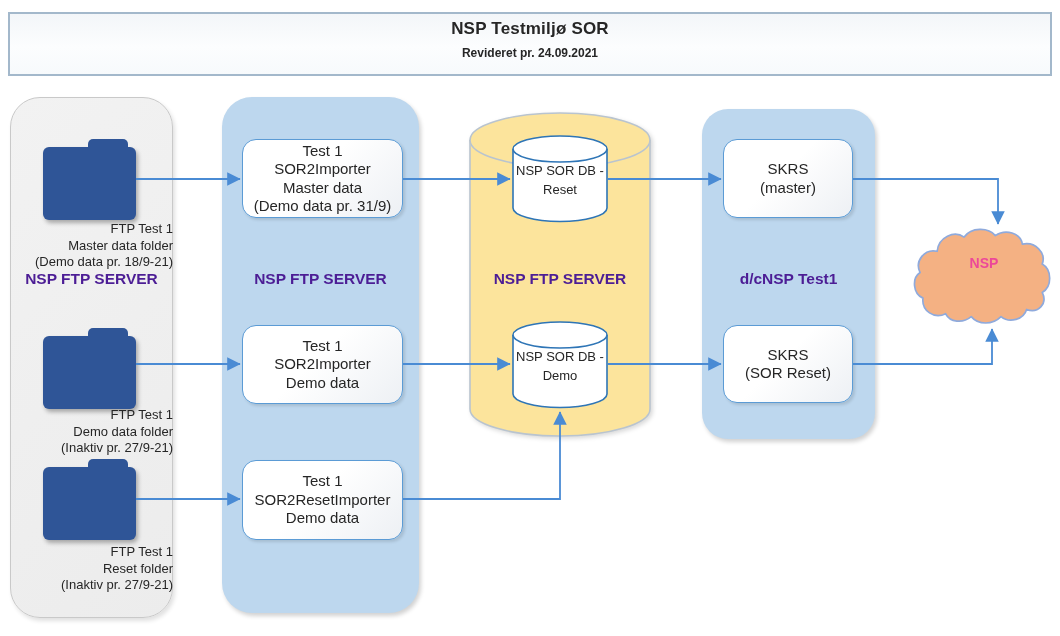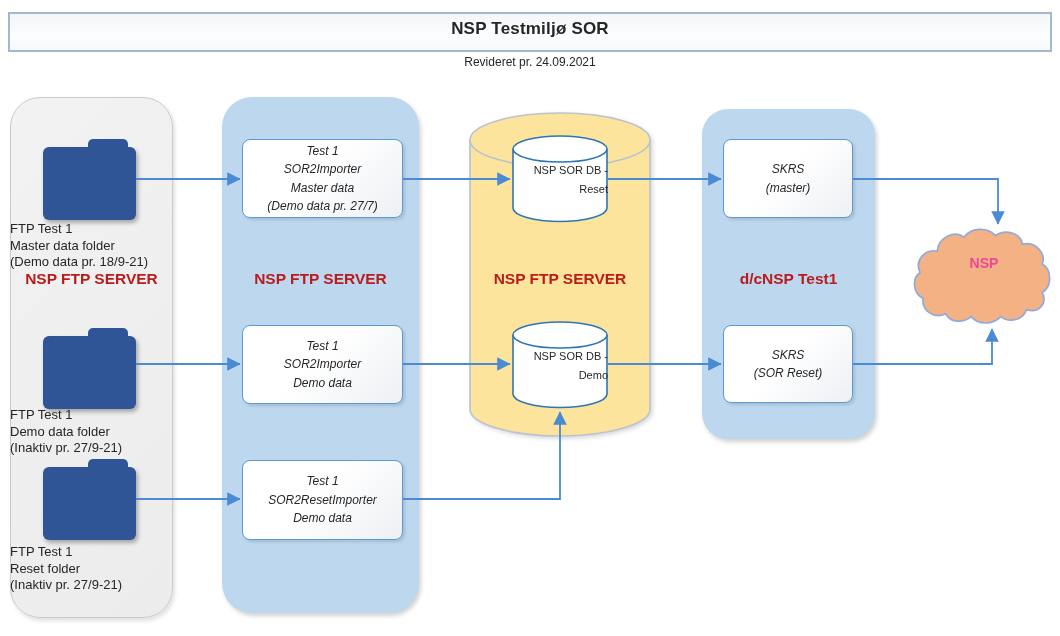--- a/index.html
+++ b/index.html
@@ -4,97 +4,96 @@
 <style>
   * { margin:0; padding:0; box-sizing:border-box; }
   html,body { background:#ffffff; }
   .canvas {
     position:relative; width:1060px; height:636px; overflow:hidden;
     background:#ffffff; font-family:"Liberation Sans", sans-serif; color:#262626;
   }
 
   
   .header {
-    position:absolute; left:8px; top:12px; width:1044px; height:40px;
+    position:absolute; left:8px; top:12px; width:1044px; height:64px;
     border:2px solid #a3b8cb;
     background:linear-gradient(180deg,#f3f6f9 0%,#fcfdfe 55%,#f7fafc 100%);
     text-align:center;
   }
   .header .title { font-size:17px; font-weight:bold; margin-top:5px; letter-spacing:.2px; }
-  .header .subtitle { font-size:12px; font-weight:normal; margin-top:16px; }
+  .header .subtitle { font-size:12px; font-weight:bold; margin-top:7px; }
 
   
   .panel { position:absolute; }
   .panel-gray {
     left:10px; top:97px; width:163px; height:521px; border-radius:30px;
     background:linear-gradient(135deg,#f2f2f2 0%,#ececec 100%);
     border:1px solid #c9c9c9; box-shadow:2px 3px 4px rgba(0,0,0,.12);
   }
   .panel-blue {
     background:#bdd7ee; box-shadow:2px 3px 4px rgba(0,0,0,.18);
   }
   .panel-importers { left:222px; top:97px; width:197px; height:516px; border-radius:30px; }
   .panel-dcnsp { left:702px; top:109px; width:173px; height:330px; border-radius:26px; }
 
   .big-cylinder { left:469px; top:112px; width:182px; height:326px;
     filter:drop-shadow(2px 2px 2px rgba(0,0,0,.15)); }
 
   
   .col-title {
-    position:absolute; text-align:center; font-weight:bold; font-size:15.5px; color:#b91c1c;
+    position:absolute; text-align:center; font-weight:bold; font-size:15.5px; color:#4c1d95;
   }
   .col-title.t1 { left:10px;  top:270px; width:163px; }
   .col-title.t2 { left:222px; top:270px; width:197px; }
   .col-title.t3 { left:469px; top:270px; width:182px; }
   .col-title.t4 { left:702px; top:270px; width:173px; }
 
   
   .folder {
     position:absolute; width:93px; height:73px; background:#2f5597;
     border-radius:6px; box-shadow:2px 3px 4px rgba(0,0,0,.3);
   }
   .folder::before {
     content:""; position:absolute; top:-8px; left:45px; width:40px; height:12px;
     background:#2f5597; border-radius:5px 5px 0 0;
   }
   .folder.f1 { left:43px; top:147px; }
   .folder.f2 { left:43px; top:336px; }
   .folder.f3 { left:43px; top:467px; }
 
   .folder-label {
-    position:absolute; left:10px; width:163px; text-align:left;
+    position:absolute; left:10px; width:163px; text-align:right;
     font-size:13px; line-height:16.5px;
   }
   .folder-label.l1 { top:221px; }
   .folder-label.l2 { top:407px; }
   .folder-label.l3 { top:544px; }
 
   
   .node {
-    position:absolute; border:1.6px solid #5b9bd5; border-radius:8px;
+    position:absolute; border:1.6px solid #5b9bd5; border-radius:14px;
     background:linear-gradient(135deg,#ffffff 45%,#edf0f4 100%);
     display:flex; flex-direction:column; align-items:center; justify-content:center;
-    text-align:center; font-size:12px; line-height:18.5px; color:#262626;
+    text-align:center; font-size:15px; line-height:18.5px; color:#262626;
     box-shadow:2px 2px 3px rgba(0,0,0,.12);
-    font-style:italic;
   }
   .node.b1 { left:242px; top:139px; width:161px; height:79px; }
   .node.b2 { left:242px; top:325px; width:161px; height:79px; }
   .node.b3 { left:242px; top:460px; width:161px; height:80px; }
   .node.s1 { left:723px; top:139px; width:130px; height:79px; }
   .node.s2 { left:723px; top:325px; width:130px; height:78px; }
 
   
   .db { position:absolute; width:96px; height:88px; }
   .db.d1 { left:512px; top:135px; }
   .db.d2 { left:512px; top:321px; }
   .db svg { position:absolute; left:0; top:0; }
   .db .db-text {
-    position:absolute; left:0; right:0; top:26px; text-align:right;
-    font-size:11px; line-height:19px;
+    position:absolute; left:0; right:0; top:26px; text-align:center;
+    font-size:13px; line-height:19px;
   }
 
   
   .cloud { position:absolute; left:913px; top:222px; width:142px; height:104px; }
   .cloud svg { position:absolute; left:0; top:0; }
   .cloud .cloud-text {
     position:absolute; left:0; right:0; top:31px; text-align:center;
     font-weight:bold; font-size:14px; line-height:20px; color:#ec4899;
   }
 
@@ -144,21 +143,21 @@
   <div class="folder-label l3">
     <div>FTP Test 1</div>
     <div>Reset folder</div>
     <div>(Inaktiv pr. 27/9-21)</div>
   </div>
 
   <div class="node b1">
     <div>Test 1</div>
     <div>SOR2Importer</div>
     <div>Master data</div>
-    <div>(Demo data pr. 27/7)</div>
+    <div>(Demo data pr. 31/9)</div>
   </div>
   <div class="node b2">
     <div>Test 1</div>
     <div>SOR2Importer</div>
     <div>Demo data</div>
   </div>
   <div class="node b3">
     <div>Test 1</div>
     <div>SOR2ResetImporter</div>
     <div>Demo data</div>

